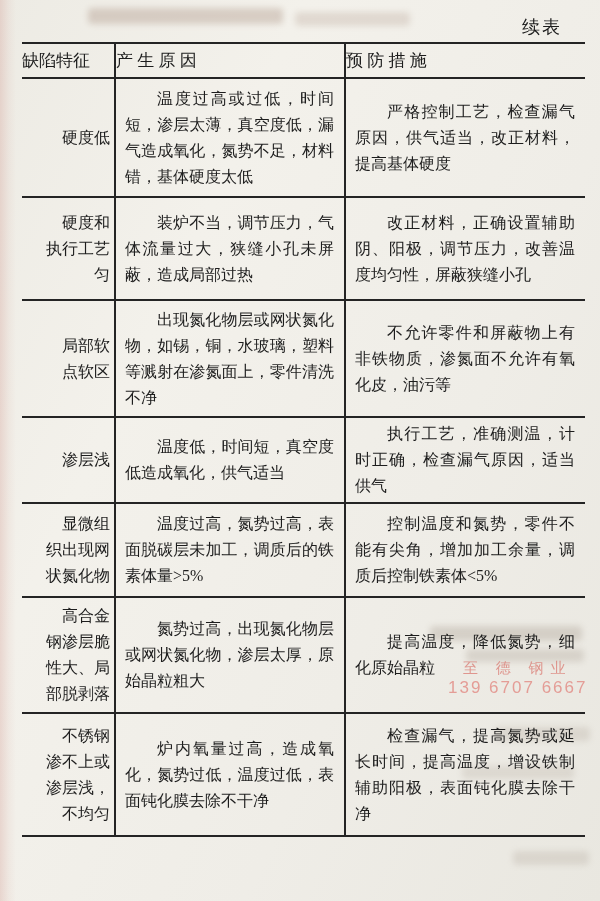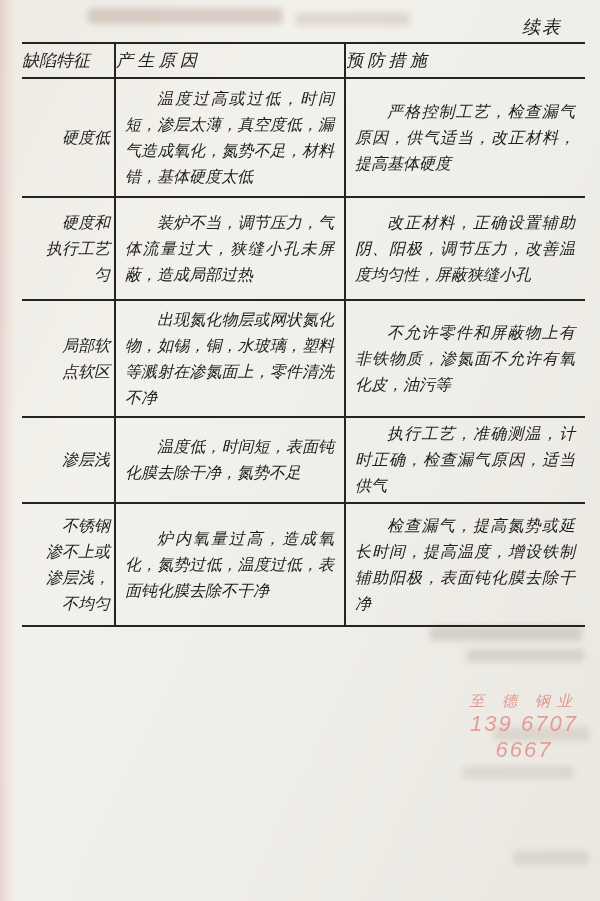--- a/index.html
+++ b/index.html
@@ -10,21 +10,20 @@
     overflow: hidden;
     font-family: "Liberation Serif", "DejaVu Serif", serif;
   }
   .page {
     position: relative;
     width: 600px;
     height: 901px;
     background: linear-gradient(115deg, #edebe4 0%, #f3f1eb 30%, #efede7 65%, #e9e7e0 100%);
     color: #1f1f1f;
     overflow: hidden;
-    font-style: italic;
   }
   .gutter {
     position: absolute;
     left: 0; top: 0;
     width: 16px; height: 100%;
     background: linear-gradient(90deg, rgba(196,118,108,0.22), rgba(196,118,108,0.07) 55%, rgba(196,118,108,0));
     pointer-events: none;
   }
   .ghost {
     position: absolute;
@@ -94,31 +93,31 @@
   .row-1 > td { height: 95px; }
   .row-2 > td { height: 109px; }
   .row-3 > td { height: 59px; }
   .row-4 > td { height: 87px; }
   .row-5 > td { height: 86px; }
   .row-6 > td { height: 108px; }
   .row-7 > td { height: 115px; }
   .watermark {
     position: absolute;
     left: 448px;
-    top: 692px;
+    top: 659px;
     text-align: center;
     pointer-events: none;
   }
   .wm-company {
     font-size: 15px;
     letter-spacing: 7px;
     color: rgba(217, 122, 114, 0.75);
   }
   .wm-phone {
-    font-size: 22px;
+    font-size: 17px;
     letter-spacing: 2px;
     color: rgba(226, 134, 128, 0.78);
     font-family: "Liberation Sans", "DejaVu Sans", sans-serif;
   }
 </style>
 </head>
 <body>
 
 <div class="page">
   <div class="gutter"></div>
@@ -160,22 +159,37 @@
         <td class="prevention">改正材料，正确设置辅助阴、阳极，调节压力，改善温度均匀性，屏蔽狭缝小孔</td>
       </tr>
       <tr class="row-2">
         <td class="defect">局部软
 点软区</td>
         <td class="cause">出现氮化物层或网状氮化物，如锡，铜，水玻璃，塑料等溅射在渗氮面上，零件清洗不净</td>
         <td class="prevention">不允许零件和屏蔽物上有非铁物质，渗氮面不允许有氧化皮，油污等</td>
       </tr>
       <tr class="row-3">
         <td class="defect">渗层浅</td>
-        <td class="cause">温度低，时间短，表面钝化膜去除干净，氮势不足</td>
+        <td class="cause">温度低，时间短，真空度低造成氧化，供气适当</td>
         <td class="prevention">执行工艺，准确测温，计时正确，检查漏气原因，适当供气</td>
+      </tr>
+      <tr class="row-5">
+        <td class="defect">显微组
+织出现网
+状氮化物</td>
+        <td class="cause">温度过高，氮势过高，表面脱碳层未加工，调质后的铁素体量&gt;5%</td>
+        <td class="prevention">控制温度和氮势，零件不能有尖角，增加加工余量，调质后控制铁素体&lt;5%</td>
+      </tr>
+      <tr class="row-6">
+        <td class="defect">高合金
+钢渗层脆
+性大、局
+部脱剥落</td>
+        <td class="cause">氮势过高，出现氮化物层或网状氮化物，渗层太厚，原始晶粒粗大</td>
+        <td class="prevention">提高温度，降低氮势，细化原始晶粒</td>
       </tr>
       <tr class="row-7">
         <td class="defect">不锈钢
 渗不上或
 渗层浅，
 不均匀</td>
         <td class="cause">炉内氧量过高，造成氧化，氮势过低，温度过低，表面钝化膜去除不干净</td>
         <td class="prevention">检查漏气，提高氮势或延长时间，提高温度，增设铁制辅助阳极，表面钝化膜去除干净</td>
       </tr>
 

